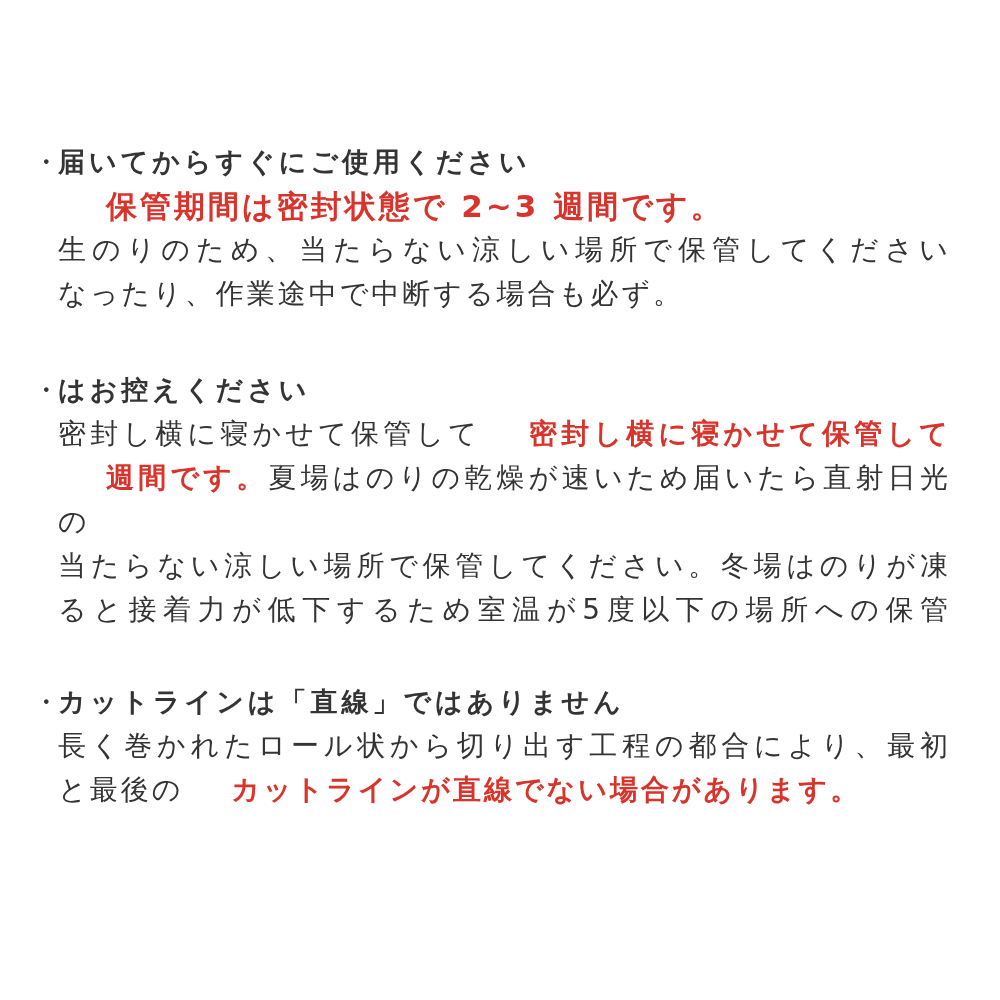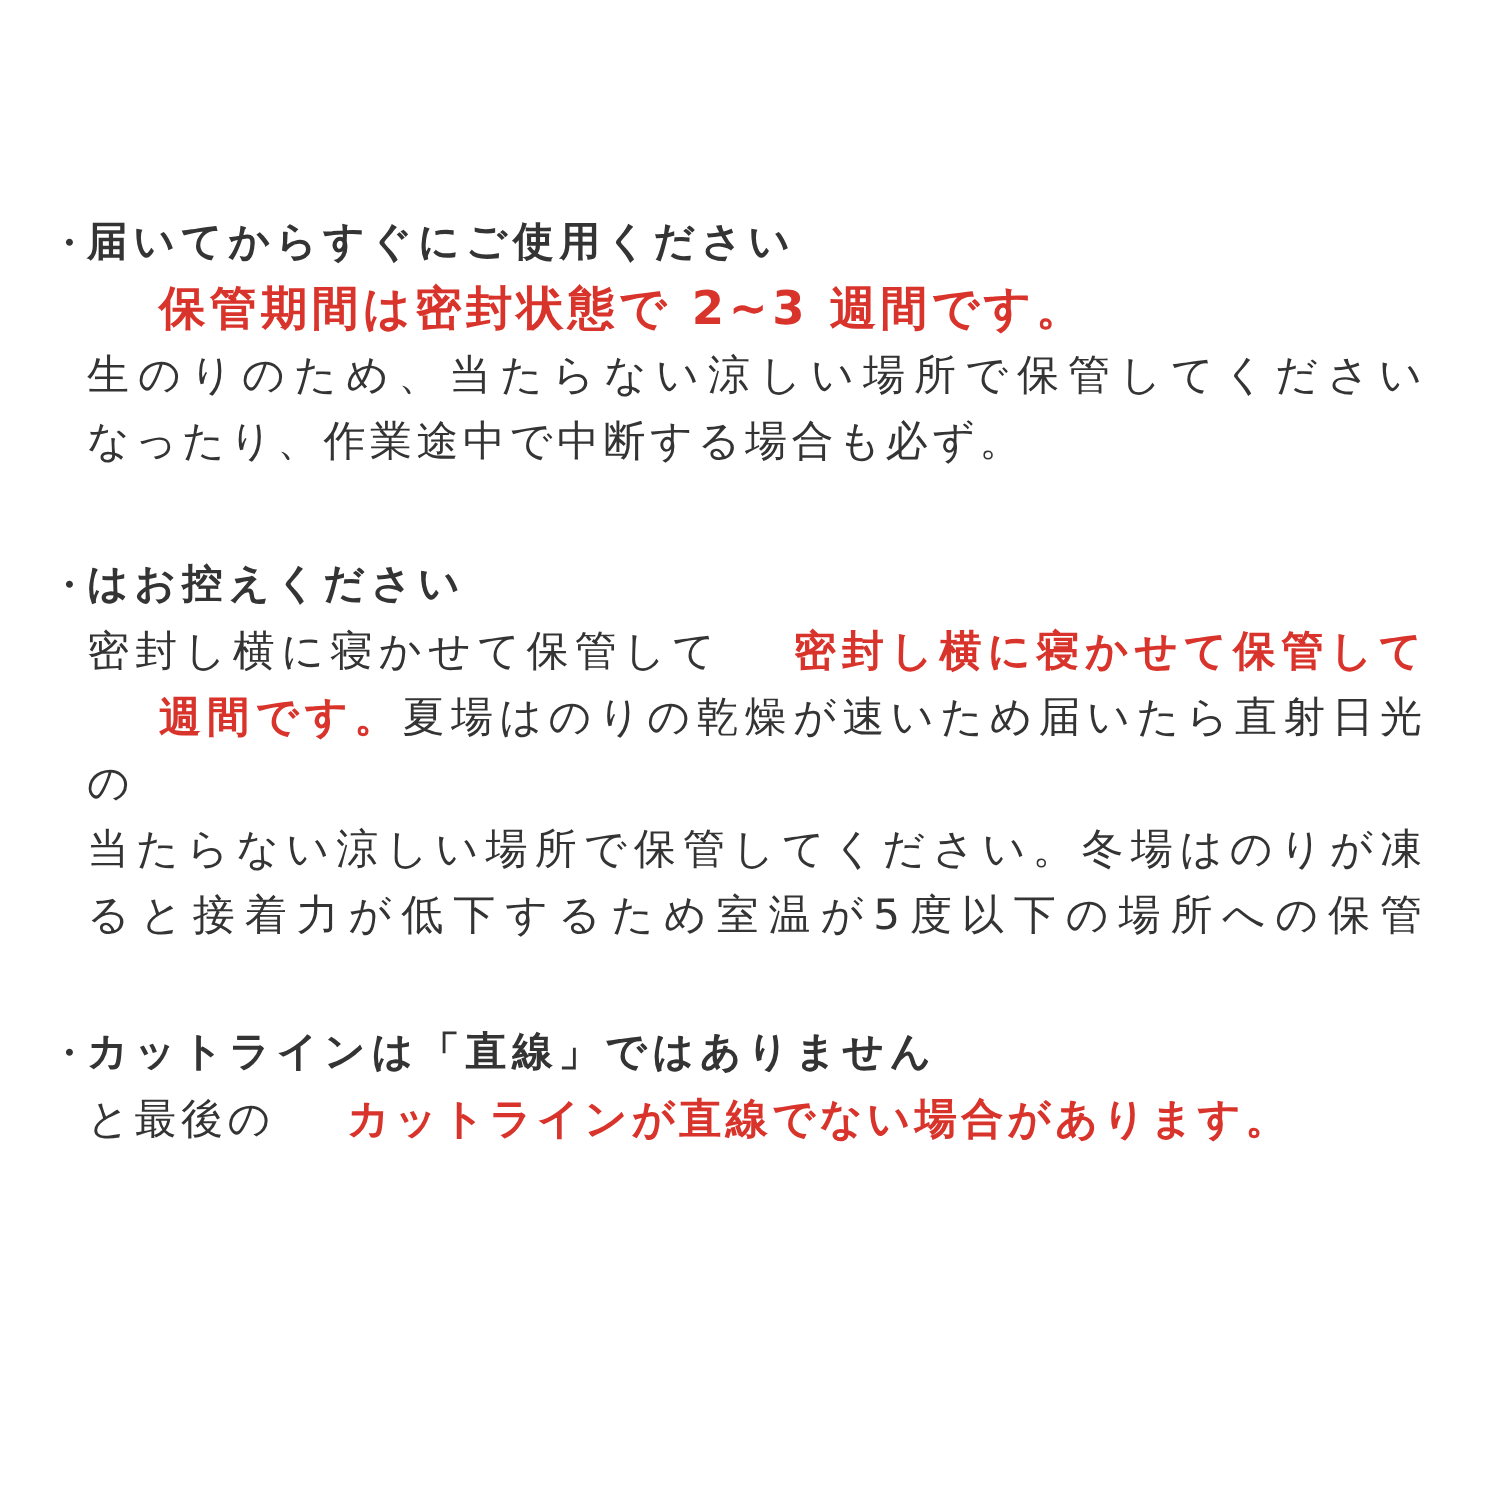--- a/index.html
+++ b/index.html
@@ -113,19 +113,22 @@
       </div>
     </div>
   </div>
 
   <div class="section" id="section-cutline">
     <div class="heading-row">
       <span class="bullet">・</span>
       <span>カットラインは「直線」ではありません</span>
     </div>
     <div class="sec-body">
+      <div class="line justify">
+        <span class="seg">長く巻かれたロール状から切り出す工程の都合により、最初</span>
+      </div>
       <div class="line">
         <span class="seg">と最後の</span><span class="seg seg-red">カットラインが直線でない場合があります。</span>
       </div>
     </div>
   </div>
 
 </div>
 
 </body></html>

